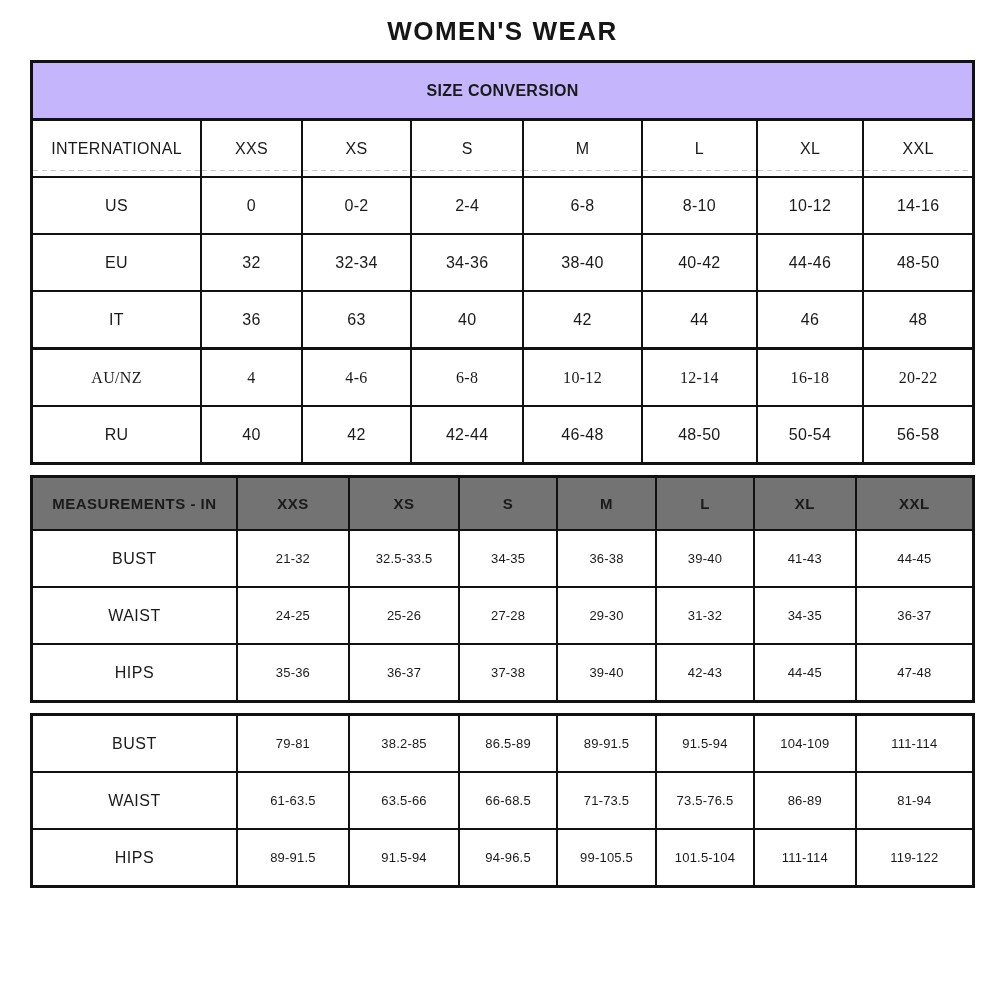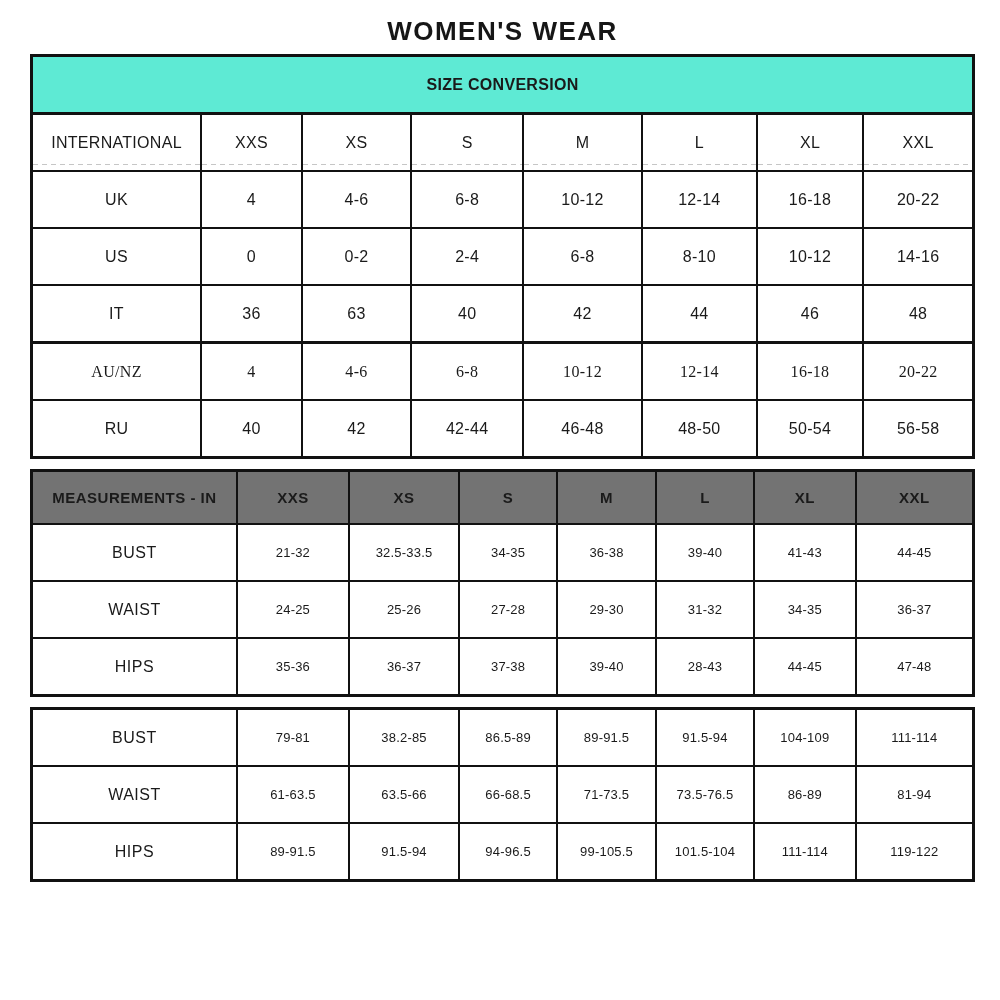--- a/index.html
+++ b/index.html
@@ -13,39 +13,39 @@
   }
   .sheet {
     width: 945px;
     margin: 0 auto 0 30px;
   }
   .page-title {
     text-align: center;
     font-size: 26px;
     font-weight: bold;
     letter-spacing: 1.5px;
-    padding: 16px 0 7px 0;
+    padding: 16px 0 13px 0;
     color: #161616;
   }
   table {
     border-collapse: collapse;
     width: 100%;
     table-layout: fixed;
     border: 3px solid #111111;
   }
   td, th {
     border: 2px solid #111111;
     text-align: center;
     vertical-align: middle;
     padding: 0 2px;
     overflow: hidden;
   }
   
   .banner-cell {
-    background: #5eead4;
+    background: #c4b5fd;
     height: 50px;
     font-weight: bold;
     font-size: 16px;
     letter-spacing: 0.8px;
     border-bottom: 3px solid #111111;
   }
   .t1 td { height: 55px; font-size: 16px; letter-spacing: 0.3px; }
   .t1 .intl-row td {
     background-image: repeating-linear-gradient(to right, #c6c6c6 0 5px, transparent 5px 9px);
     background-size: 100% 1px;
@@ -93,38 +93,38 @@
         <td>INTERNATIONAL</td>
         <td>XXS</td>
         <td>XS</td>
         <td>S</td>
         <td>M</td>
         <td>L</td>
         <td>XL</td>
         <td>XXL</td>
       </tr>
       <tr>
-        <td>UK</td>
-        <td>4</td>
-        <td>4-6</td>
-        <td>6-8</td>
-        <td>10-12</td>
-        <td>12-14</td>
-        <td>16-18</td>
-        <td>20-22</td>
-      </tr>
-      <tr>
         <td>US</td>
         <td>0</td>
         <td>0-2</td>
         <td>2-4</td>
         <td>6-8</td>
         <td>8-10</td>
         <td>10-12</td>
         <td>14-16</td>
+      </tr>
+      <tr>
+        <td>EU</td>
+        <td>32</td>
+        <td>32-34</td>
+        <td>34-36</td>
+        <td>38-40</td>
+        <td>40-42</td>
+        <td>44-46</td>
+        <td>48-50</td>
       </tr>
       <tr>
         <td>IT</td>
         <td>36</td>
         <td>63</td>
         <td>40</td>
         <td>42</td>
         <td>44</td>
         <td>46</td>
         <td>48</td>
@@ -193,21 +193,21 @@
         <td class="val">31-32</td>
         <td class="val">34-35</td>
         <td class="val">36-37</td>
       </tr>
       <tr>
         <td class="row-label">HIPS</td>
         <td class="val">35-36</td>
         <td class="val">36-37</td>
         <td class="val">37-38</td>
         <td class="val">39-40</td>
-        <td class="val">28-43</td>
+        <td class="val">42-43</td>
         <td class="val">44-45</td>
         <td class="val">47-48</td>
       </tr>
     </tbody>
   </table>
 
   <table class="tm">
     <colgroup>
       <col style="width:21.8%">
         <col style="width:11.9%">

